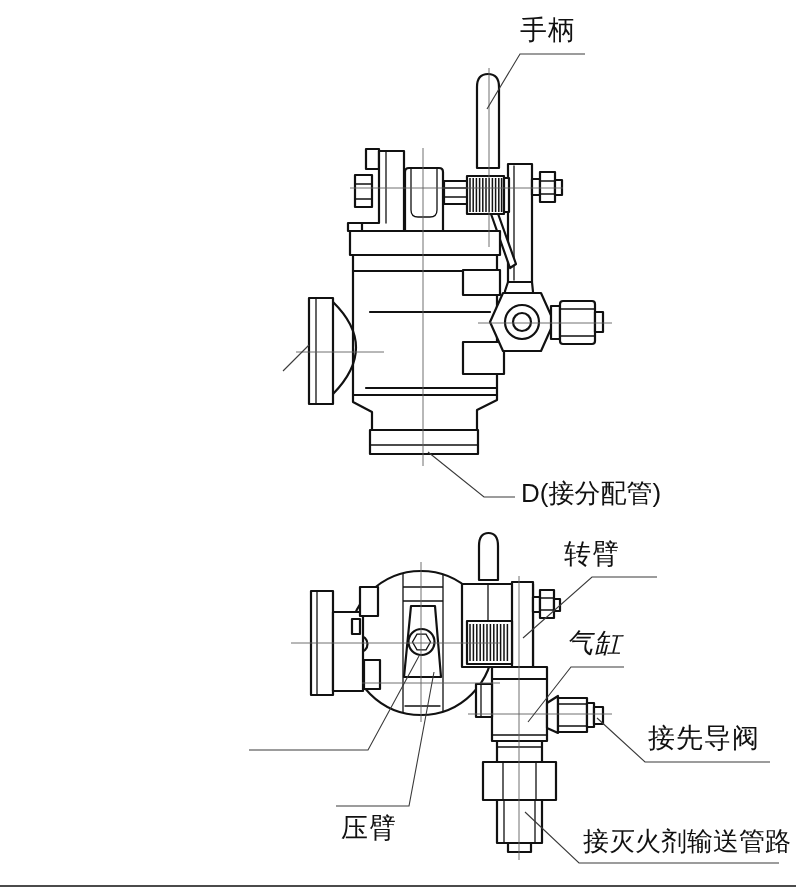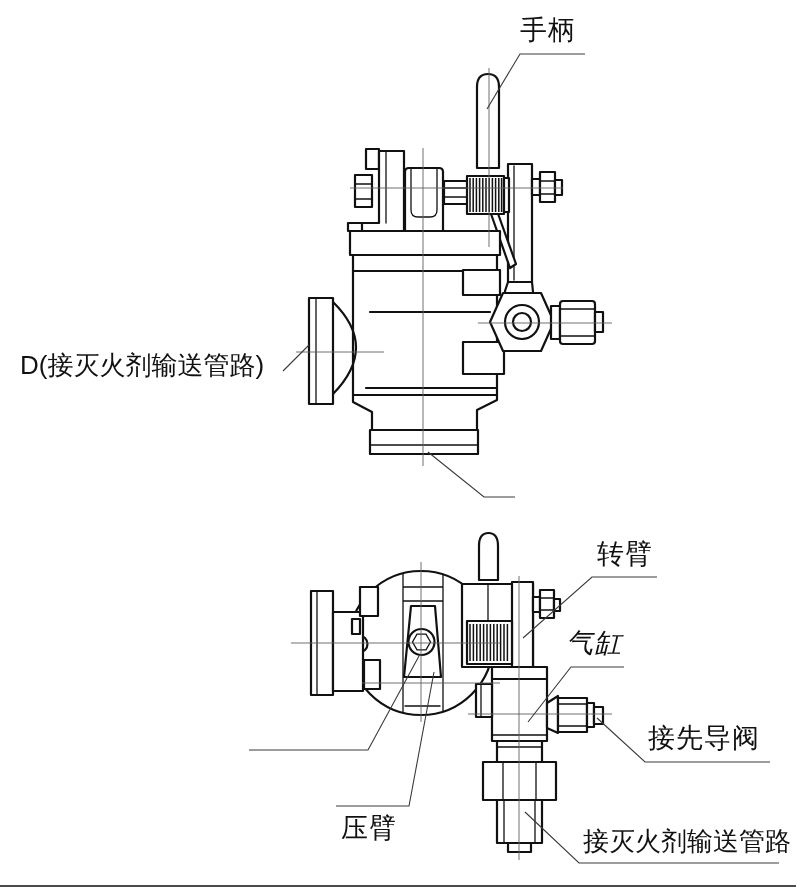--- a/index.html
+++ b/index.html
@@ -142,20 +142,20 @@
     <path class="ld" d="M249,750 H368 L419,656"></path>
     <path class="ld" d="M336,806 H409 L434,672"></path>
     <path class="ld" d="M770,762 H645 L597,718"></path>
     <path class="ld" d="M779,863 H579 L525,812"></path>
   </g>
 
   <path class="m" d="M797,0 V889 M0,886 H797"></path>
 </svg>
 
 <div class="lbl" style="left:520px;top:16px;">手柄</div>
-<div class="lbl sm" style="left:20px;top:352px;">D(接灭火剂输送管路)</div>
-<div class="lbl" style="left:597px;top:540px;">转臂</div>
+<div class="lbl sm" style="left:521px;top:480px;">D(接分配管)</div>
+<div class="lbl" style="left:564px;top:540px;">转臂</div>
 <div class="lbl" style="left:566px;top:629px;font-style:italic;">气缸</div>
 <div class="lbl" style="left:341px;top:770px;margin-top:44px;">压臂</div>
 <div class="lbl" style="left:648px;top:724px;text-align:right;">接先导阀</div>
 <div class="lbl sm" style="left:583px;top:828px;">接灭火剂输送管路</div>
 
 </div>
 
 </body></html>

